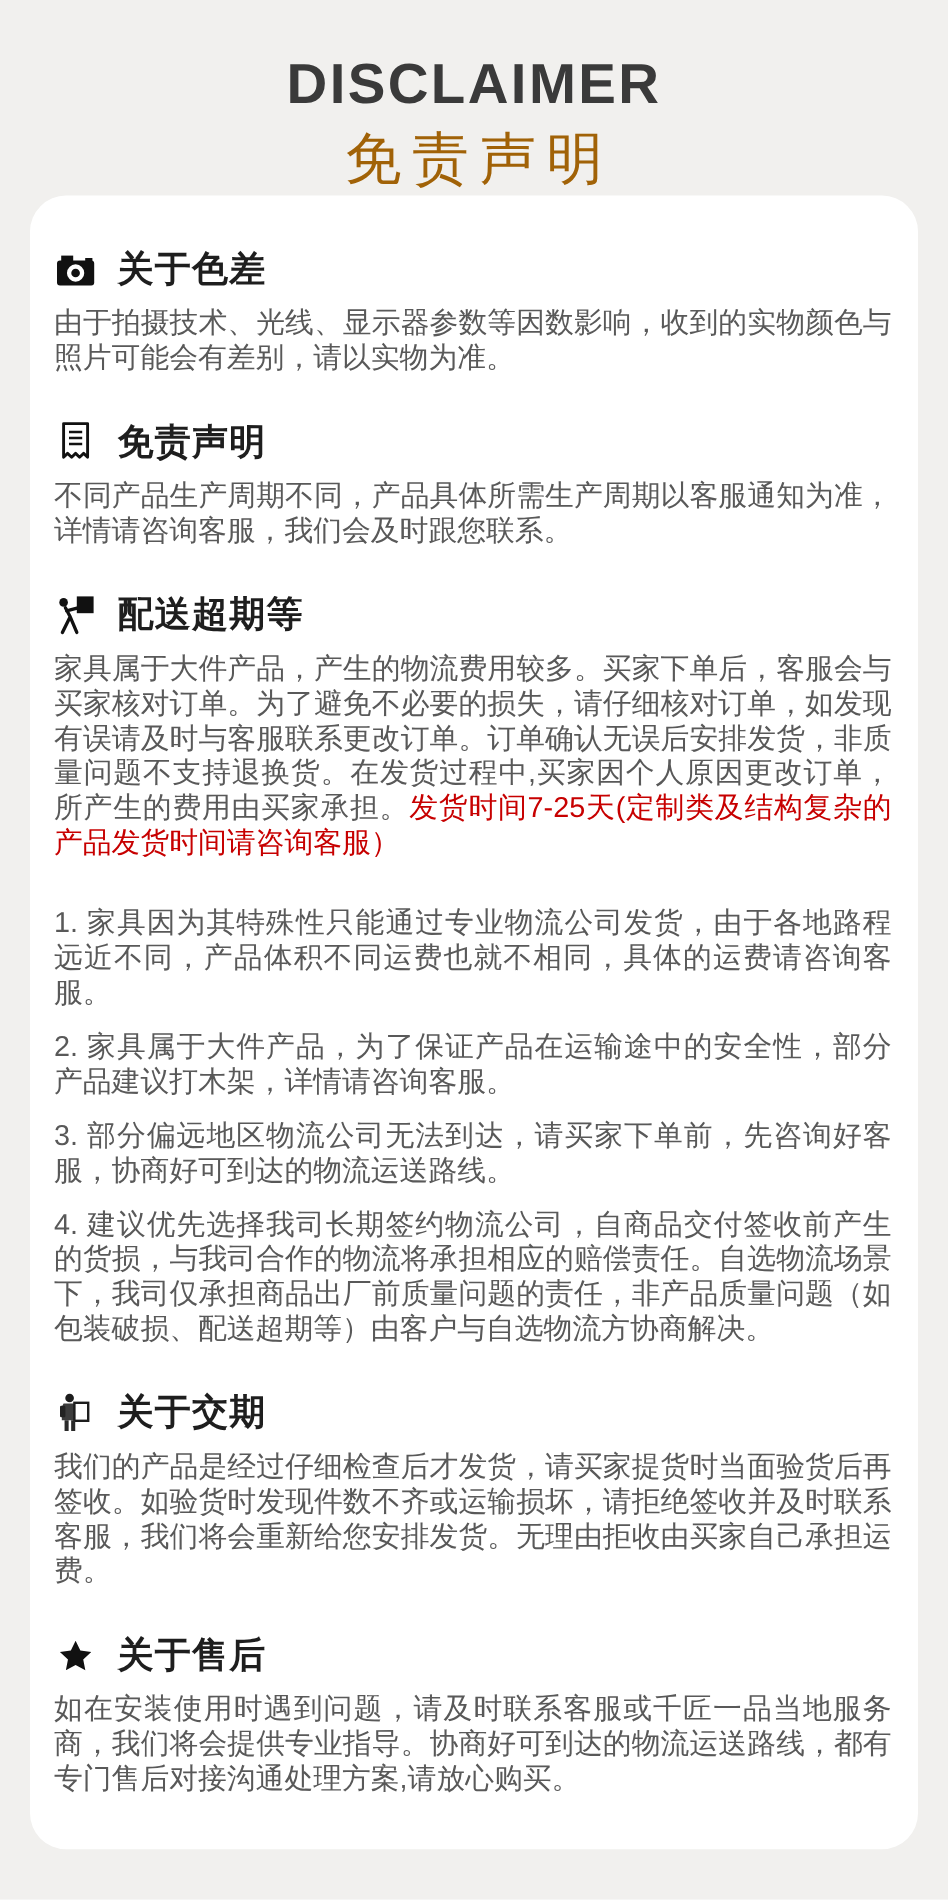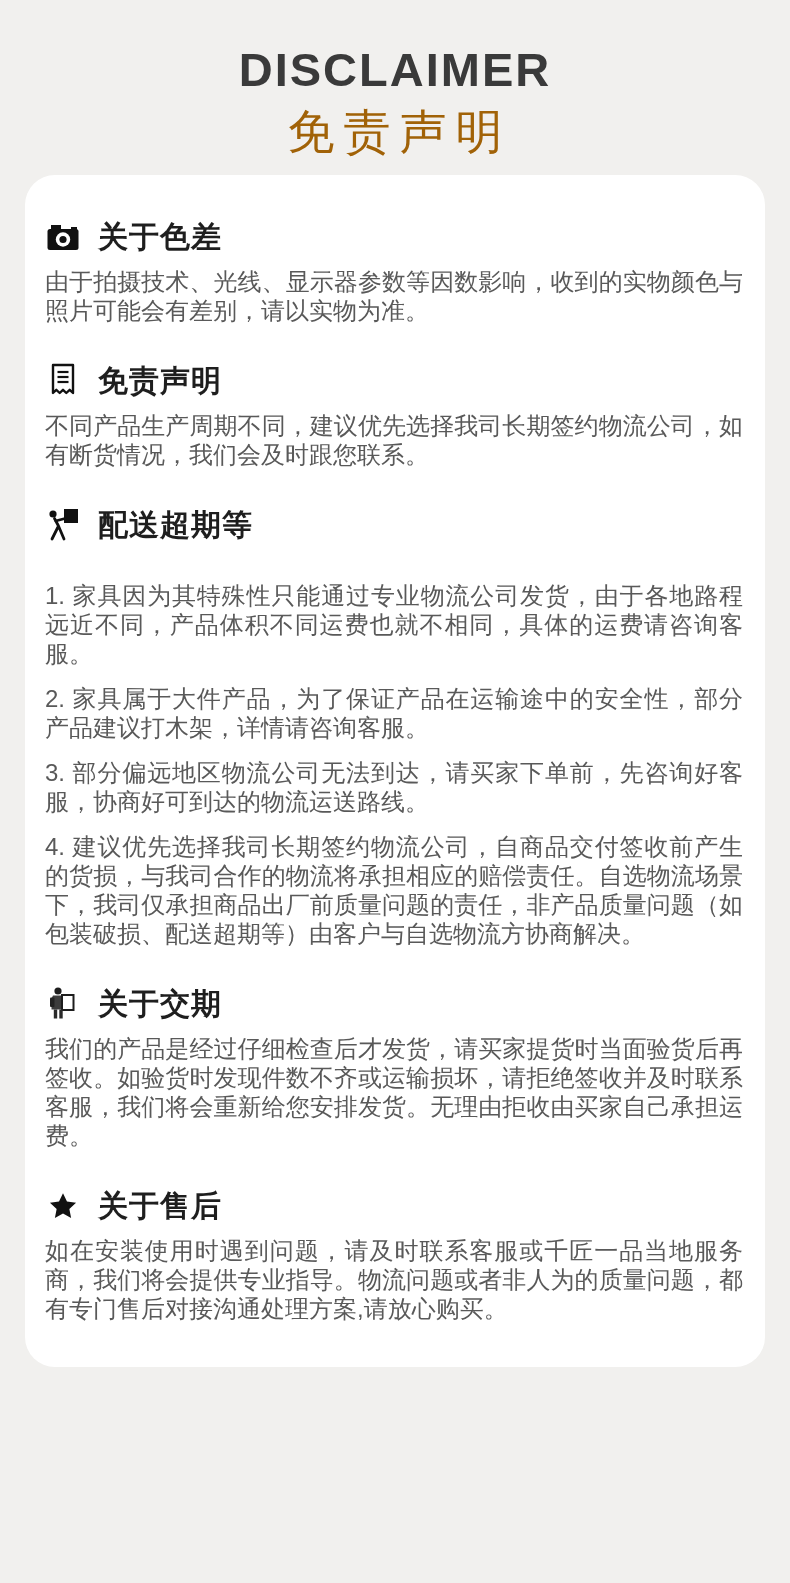--- a/index.html
+++ b/index.html
@@ -25,21 +25,21 @@
   .hero-zh {
     font-size: 47px;
     font-weight: 400;
     color: #a16207;
     letter-spacing: 9px;
     text-indent: 9px;
     margin-top: 10px;
     line-height: 1.1;
   }
   .card {
-    margin: 18px 25px 0 25px;
+    margin: 6px 25px 0 25px;
     background: #ffffff;
     border-radius: 30px;
     padding: 44px 22px 44px 20px;
   }
   .sec + .sec { margin-top: 38px; }
   .sec-head {
     display: flex;
     align-items: center;
     gap: 17px;
     height: 36px;
@@ -103,34 +103,35 @@
         <span class="icon">
           <svg width="30" height="36" viewBox="0 0 30 36" aria-hidden="true">
             <path d="M5 2 h20 v28 l-3.3 -3.2 -3.4 3.2 -3.3 -3.2 -3.3 3.2 -3.4 -3.2 -3.3 3.2 z" fill="none" stroke="#111" stroke-width="2.4" stroke-linejoin="round"></path>
             <line x1="9.5" y1="9" x2="20.5" y2="9" stroke="#111" stroke-width="2.2"></line>
             <line x1="9.5" y1="14" x2="20.5" y2="14" stroke="#111" stroke-width="2.2"></line>
             <line x1="9.5" y1="19" x2="20.5" y2="19" stroke="#111" stroke-width="2.2"></line>
           </svg>
         </span>
         <h3 class="sec-title">免责声明</h3>
       </div>
-      <p class="sec-text">不同产品生产周期不同，建议优先选择我司长期签约物流公司，如有断货情况，我们会及时跟您联系。</p>
+      <p class="sec-text">不同产品生产周期不同，产品具体所需生产周期以客服通知为准，详情请咨询客服，我们会及时跟您联系。</p>
     </section>
 
     <section class="sec">
       <div class="sec-head">
         <span class="icon">
           <svg width="36" height="36" viewBox="0 0 36 36" aria-hidden="true">
             <circle cx="8" cy="7" r="3.6" fill="#111"></circle>
             <rect x="19" y="2" width="14" height="14" fill="#111"></rect>
             <path d="M9.5 11.5 L13.5 19 L7 32 M13.5 19 L19 32 M10.5 14 L20 11.5" fill="none" stroke="#111" stroke-width="2.8" stroke-linecap="round" stroke-linejoin="round"></path>
           </svg>
         </span>
         <h3 class="sec-title">配送超期等</h3>
       </div>
+      <p class="sec-text"><span>家具属于大件产品，产生的物流费用较多。买家下单后，客服会与买家核对订单。为了避免不必要的损失，请仔细核对订单，如发现有误请及时与客服联系更改订单。订单确认无误后安排发货，非质量问题不支持退换货。在发货过程中,买家因个人原因更改订单，所产生的费用由买家承担。</span><span class="red">发货时间7-25天(定制类及结构复杂的产品发货时间请咨询客服）</span></p>
     </section>
 
     <section class="sec">
       <p class="sec-text">1. 家具因为其特殊性只能通过专业物流公司发货，由于各地路程远近不同，产品体积不同运费也就不相同，具体的运费请咨询客服。</p>
       <p class="sec-text">2. 家具属于大件产品，为了保证产品在运输途中的安全性，部分产品建议打木架，详情请咨询客服。</p>
       <p class="sec-text">3. 部分偏远地区物流公司无法到达，请买家下单前，先咨询好客服，协商好可到达的物流运送路线。</p>
       <p class="sec-text">4. 建议优先选择我司长期签约物流公司，自商品交付签收前产生的货损，与我司合作的物流将承担相应的赔偿责任。自选物流场景下，我司仅承担商品出厂前质量问题的责任，非产品质量问题（如包装破损、配送超期等）由客户与自选物流方协商解决。</p>
     </section>
 
     <section class="sec">
@@ -151,17 +152,17 @@
 
     <section class="sec">
       <div class="sec-head">
         <span class="icon">
           <svg width="30" height="30" viewBox="0 0 34 34" aria-hidden="true">
             <polygon points="17,2.5 21.5,11.9 31.8,13.2 24.2,20.3 26.2,30.5 17,25.5 7.8,30.5 9.8,20.3 2.2,13.2 12.5,11.9" fill="#111"></polygon>
           </svg>
         </span>
         <h3 class="sec-title">关于售后</h3>
       </div>
-      <p class="sec-text">如在安装使用时遇到问题，请及时联系客服或千匠一品当地服务商，我们将会提供专业指导。物流问题或者非人为的质量问题，都有专门售后对接沟通处理方案,请放心购买。</p>
+      <p class="sec-text">如在安装使用时遇到问题，请及时联系客服或千匠一品当地服务商，我们将会提供专业指导。协商好可到达的物流运送路线，都有专门售后对接沟通处理方案,请放心购买。</p>
     </section>
 
   </main>
 </div>
 
 </body></html>

